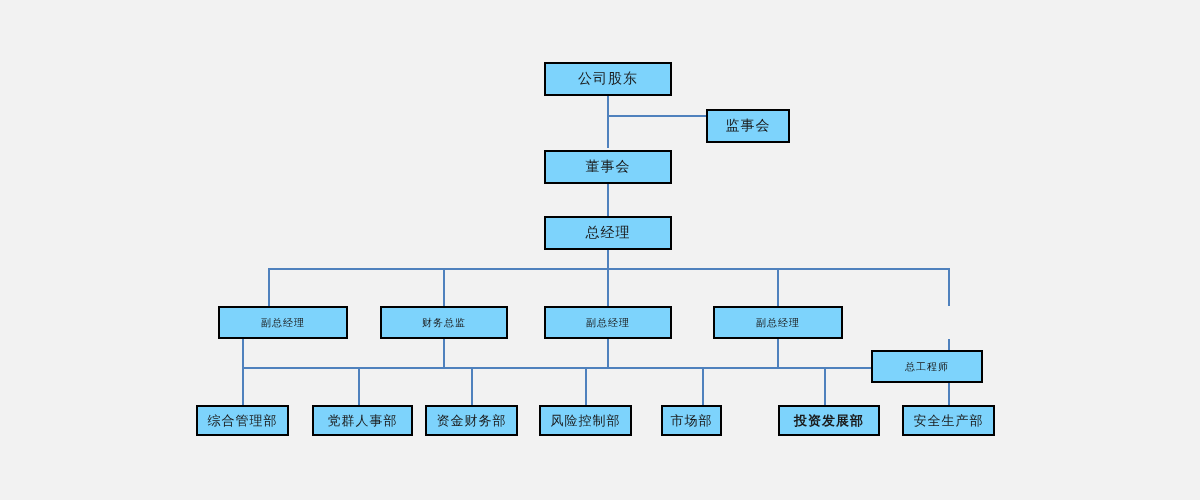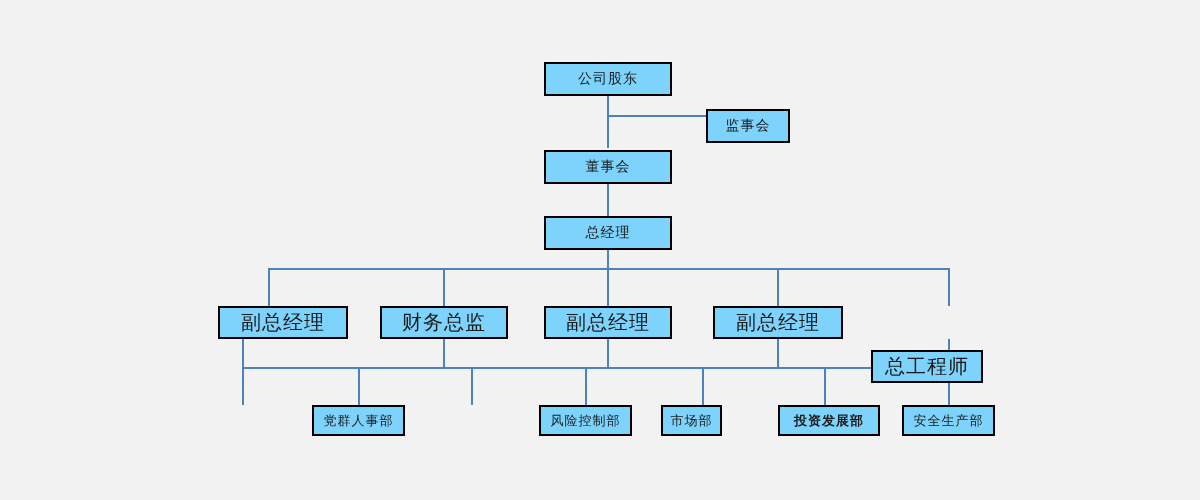--- a/index.html
+++ b/index.html
@@ -31,21 +31,21 @@
     white-space: nowrap;
     z-index: 3;
   }
   .node.level-1,
   .node.level-2,
   .node.level-3,
   .node.aside {
     font-size: 14px;
   }
   .node.level-4 {
-    font-size: 20px;
+    font-size: 10px;
   }
   .node.level-5 {
     font-size: 13px;
   }
   .connector {
     position: absolute;
     background: #4f81bd;
     z-index: 1;
   }
   .connector.v {
@@ -120,25 +120,31 @@
   </div>
 
   <div class="node level-4" style="left:713px; top:306px; width:130px; height:33px;">
     <span>副总经理</span>
   </div>
 
   <div class="node level-4" style="left:871px; top:306px; width:112px; height:33px;margin-top:44px;">
     <span>总工程师</span>
   </div>
 
+  <div class="node level-5" style="left:196px; top:405px; width:93px; height:31px;">
+    <span>综合管理部</span>
+  </div>
 
-  <div class="node level-5" style="left:312px; top:405px; width:93px; height:31px;">
+  <div class="node level-5" style="left:312px; top:405px; width:101px; height:31px;">
     <span>党群人事部</span>
   </div>
 
+  <div class="node level-5" style="left:425px; top:405px; width:93px; height:31px;">
+    <span>资金财务部</span>
+  </div>
 
   <div class="node level-5" style="left:539px; top:405px; width:93px; height:31px;font-family:Liberation Serif, serif;">
     <span>风险控制部</span>
   </div>
 
   <div class="node level-5" style="left:661px; top:405px; width:61px; height:31px;">
     <span>市场部</span>
   </div>
 
   <div class="node level-5" style="left:778px; top:405px; width:102px; height:31px;font-weight:bold;">

